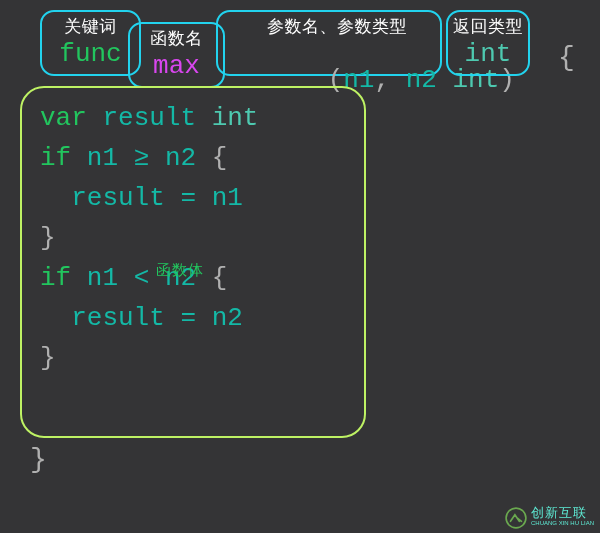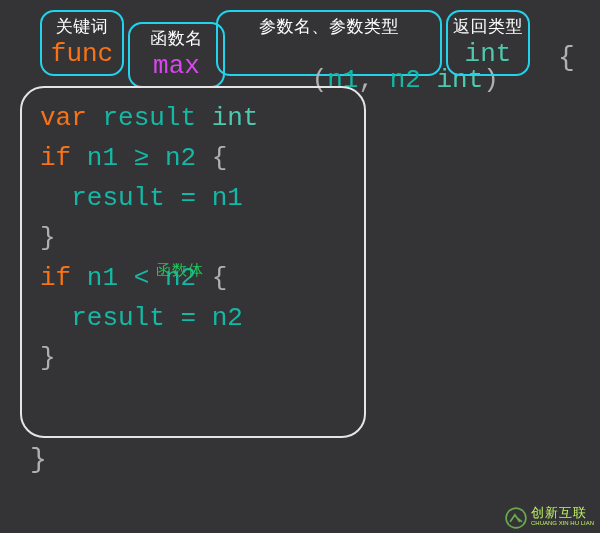--- a/index.html
+++ b/index.html
@@ -31,33 +31,33 @@
     line-height: 1;
     padding-top: 6px;
     letter-spacing: 0.5px;
   }
   .box .value {
     font-size: 26px;
     line-height: 1;
     padding: 6px 0 0 0;
     white-space: pre;
   }
-  .c-keyword { color: #f97316; }
+  .c-keyword { color: #22c55e; }
   .c-funcname { color: #d946ef; }
   .c-paren { color: #b0b0b0; }
   .c-ident { color: #14b8a6; }
   .c-type { color: #4ec9b0; }
   .brace-right {
     position: absolute;
     color: #b0b0b0;
     font-size: 28px;
   }
   .body-box {
     position: absolute;
-    border: 2px solid #e5e5e5;
+    border: 2px solid #bef264;
     border-radius: 24px;
     padding: 10px 18px 10px 18px;
   }
   .code-line {
     white-space: pre;
     color: #d4d4d4;
     line-height: 40px;
     font-size: 26px;
   }
   .body-label {
@@ -75,46 +75,46 @@
   .watermark {
     position: absolute;
     right: 6px;
     bottom: 4px;
     display: flex;
     align-items: center;
     gap: 4px;
   }
   .watermark .wm-text {
     font-size: 12px;
-    color: #bef264;
+    color: #5eead4;
     font-family: sans-serif;
     line-height: 10px;
     letter-spacing: 1px;
   }
   .wm-logo {
     width: 22px;
     height: 22px;
   }
 </style>
 </head>
 <body>
 
 <div class="canvas">
 
-  <div class="box" style="left:40px; top:10px; width:84px; height:66px;">
+  <div class="box" style="left:40px; top:10px; width:101px; height:66px;">
     <div class="label">关键词</div>
     <div class="value c-keyword">func</div>
   </div>
 
   <div class="box" style="left:128px; top:22px; width:97px; height:66px;">
     <div class="label">函数名</div>
     <div class="value c-funcname">max</div>
   </div>
 
-  <div class="box" style="left:216px; top:10px; width:226px; height:66px;">
+  <div class="box" style="left:216px; top:10px; width:226px; height:66px;padding-left:16px;">
     <div class="label">参数名、参数类型</div>
     <div class="value">
       <span class="c-paren">(</span><span class="c-ident">n1</span><span class="c-paren">,</span><span> </span><span class="c-ident">n2</span><span> </span><span class="c-type">int</span><span class="c-paren">)</span>
     </div>
   </div>
 
   <div class="box" style="left:446px; top:10px; width:84px; height:66px;">
     <div class="label">返回类型</div>
     <div class="value c-type">int</div>
   </div>

